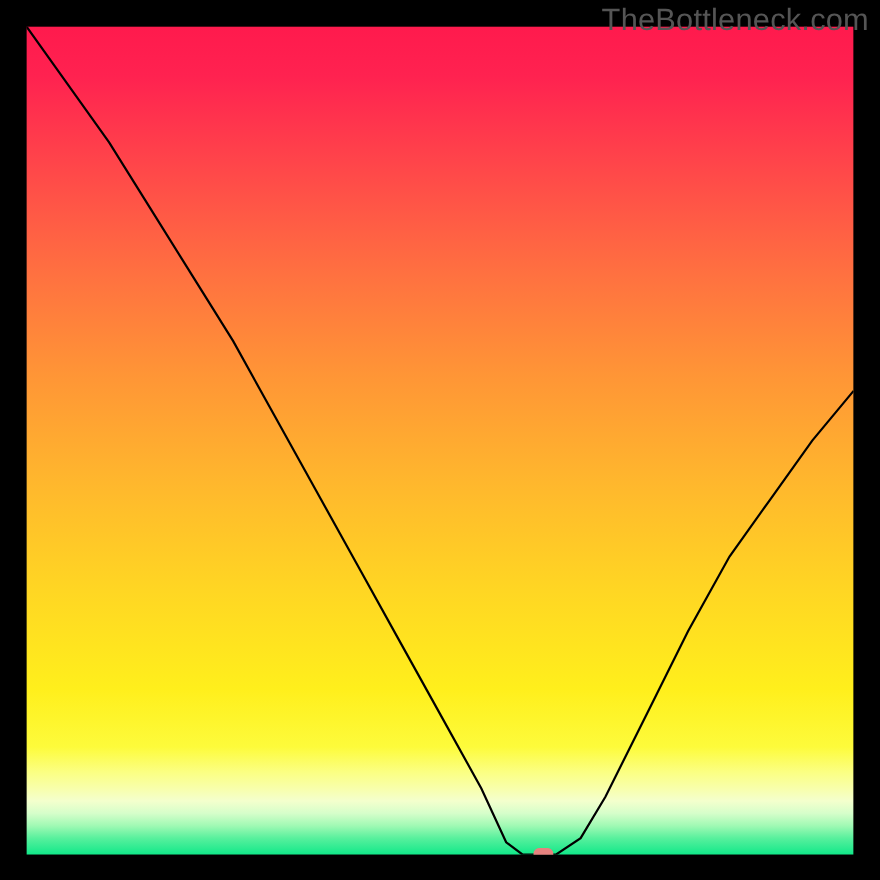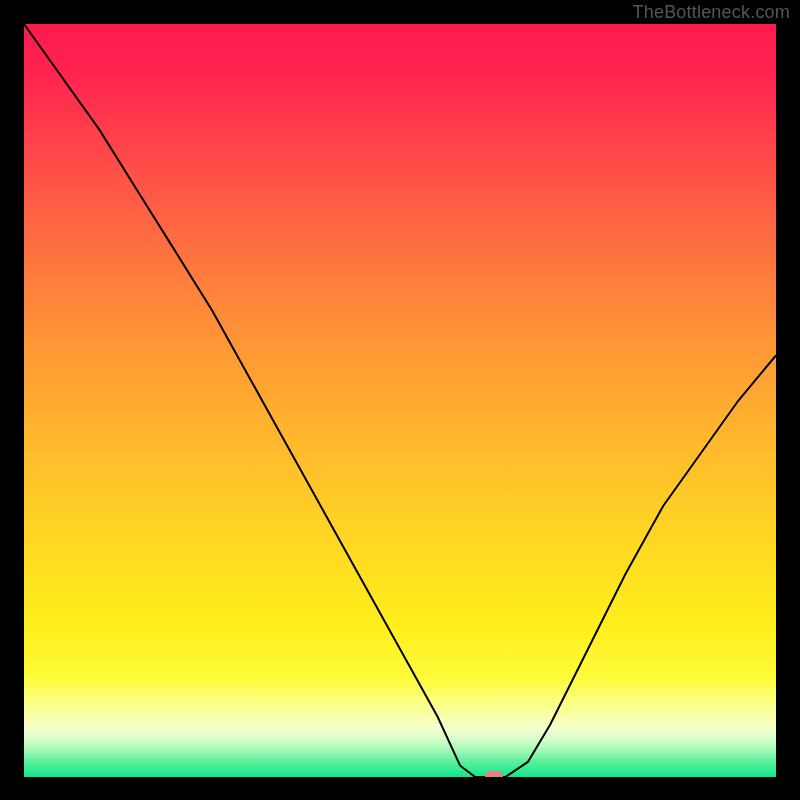--- a/index.html
+++ b/index.html
@@ -15,21 +15,21 @@
     width: 800px;
     height: 800px;
     background: #000;
     position: relative;
   }
   .watermark {
     position: absolute;
     top: 2px;
     right: 10px;
     color: #555;
-    font-size: 18px;
+    font-size: 28px;
     font-weight: 400;
     letter-spacing: 0.2px;
     z-index: 10;
   }
   svg.plot {
     position: absolute;
     left: 24px;
     top: 24px;
     width: 752px;
     height: 753px;

